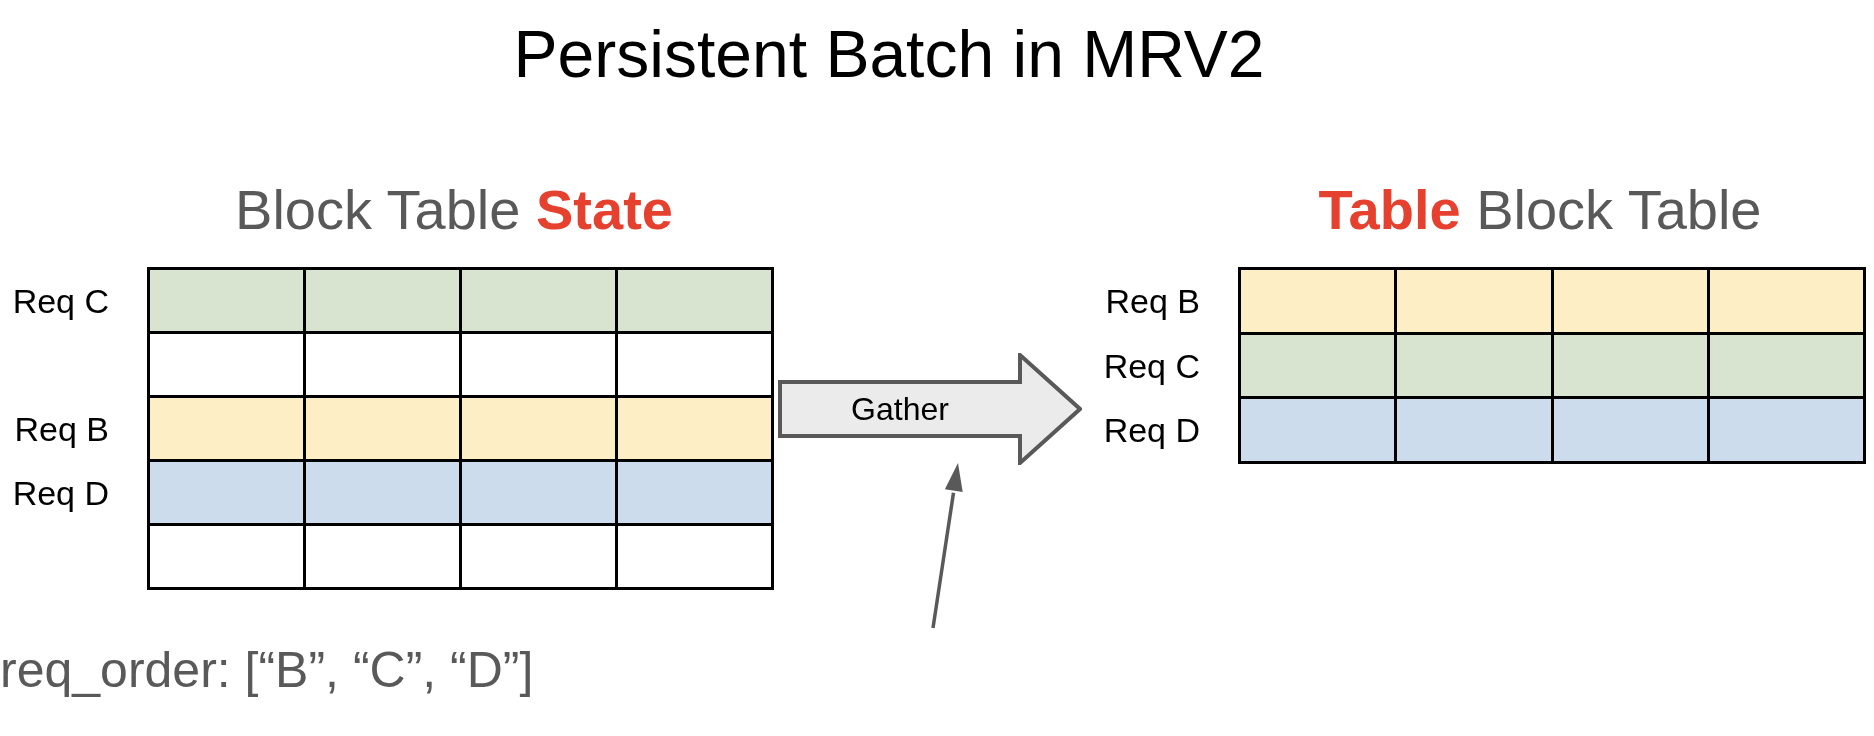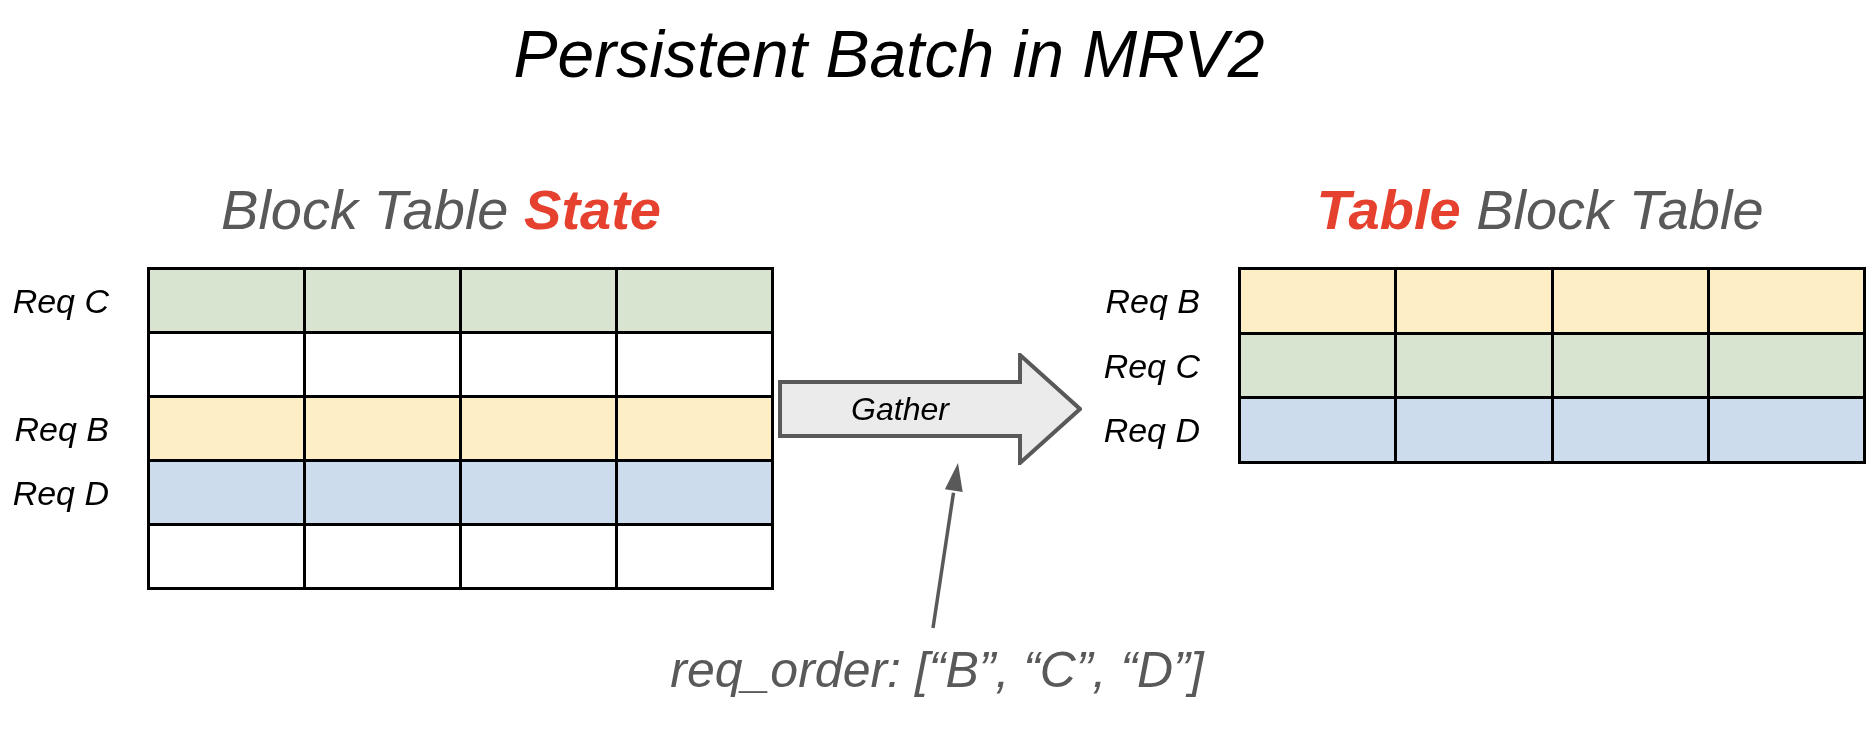--- a/index.html
+++ b/index.html
@@ -1,29 +1,29 @@
 <!DOCTYPE html>
 <html><head>
 <meta charset="utf-8">
 <style>
   html,body{margin:0;padding:0;background:#fff;}
   .canvas{
     position:relative;width:1874px;height:736px;background:#ffffff;overflow:hidden;
-    font-family:"Liberation Sans", sans-serif;color:#000;font-style:italic;
+    font-family:"Liberation Sans", sans-serif;color:#000;
   }
   *{box-sizing:border-box;}
   .title{
     position:absolute;top:20px;left:0;width:1778px;text-align:center;
     font-size:66px;line-height:1.05;color:#000;white-space:nowrap;
   }
   .heading{
     position:absolute;top:182px;font-size:56px;line-height:1;color:#595959;
     text-align:center;white-space:nowrap;
   }
-  .heading-left{left:4px;width:874px;}
+  .heading-left{left:17px;width:874px;}
   .heading-right{left:1190px;width:700px;}
   .hl{color:#e5412e;font-weight:bold;}
   .btable{
     position:absolute;display:flex;flex-direction:column;
     border:3px solid #000;background:#000;
   }
   .btable-left{left:147px;top:267px;width:627px;height:323px;}
   .btable-right{left:1238px;top:267px;width:628px;height:197px;}
   .trow{flex:1;display:flex;position:relative;}
   .trow + .trow{border-top:3px solid #000;}
@@ -34,21 +34,21 @@
     font-size:34px;color:#000;white-space:nowrap;line-height:1;margin-left:12px;
   }
   .gather-arrow-svg{position:absolute;left:778px;top:353px;width:304px;height:112px;}
   .gather-label{
     position:absolute;left:780px;top:382px;width:240px;height:55px;
     display:flex;align-items:center;justify-content:center;
     font-size:32px;color:#000;
   }
   .annotation-arrow-svg{position:absolute;left:915px;top:452px;width:70px;height:185px;}
   .annotation{
-    position:absolute;left:0;right:0;top:643px;text-align:center;
+    position:absolute;left:0;right:0;top:643px;text-align:left;
     font-size:50px;color:#595959;white-space:nowrap;line-height:1.1;
   }
 </style>
 </head>
 <body>
 
 <div class="canvas">
 
   <div class="title">Persistent Batch in MRV2</div>
 

